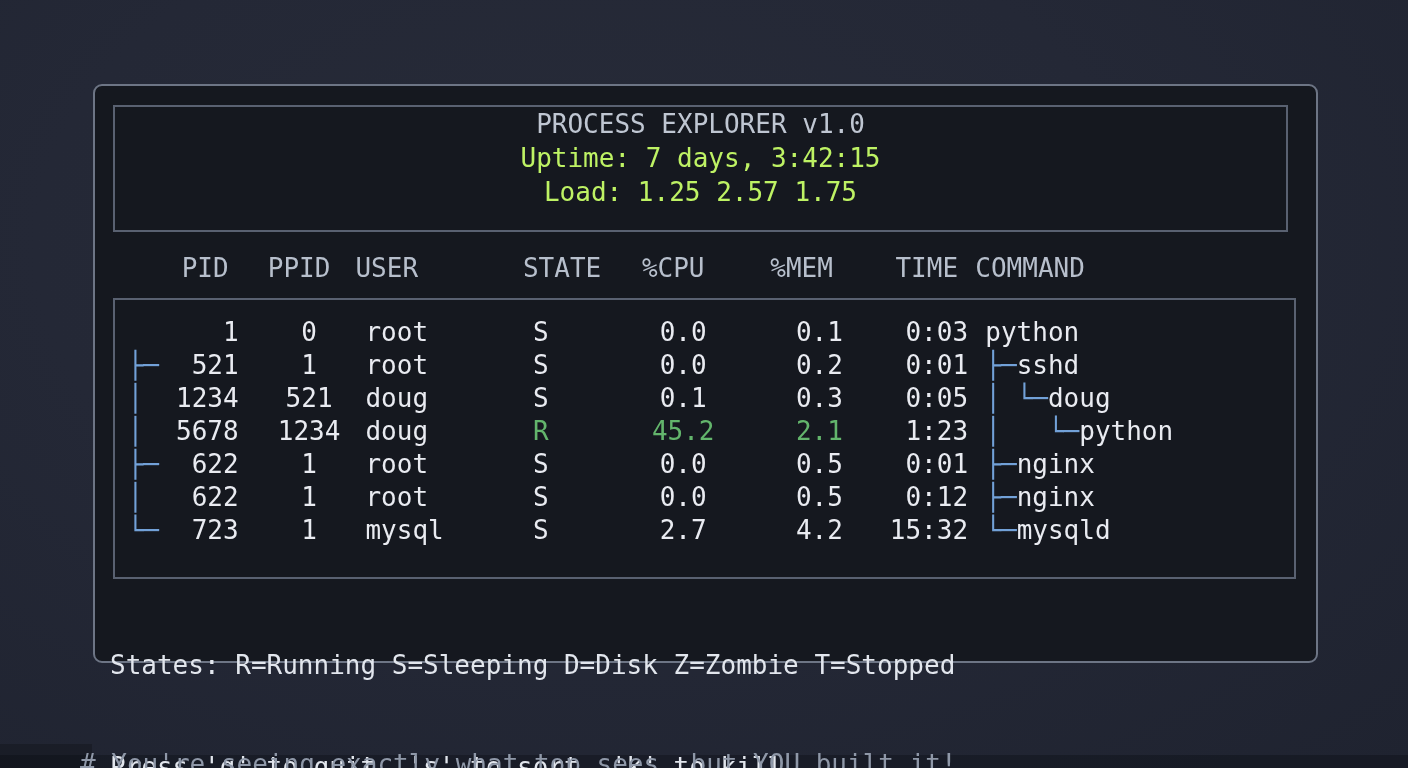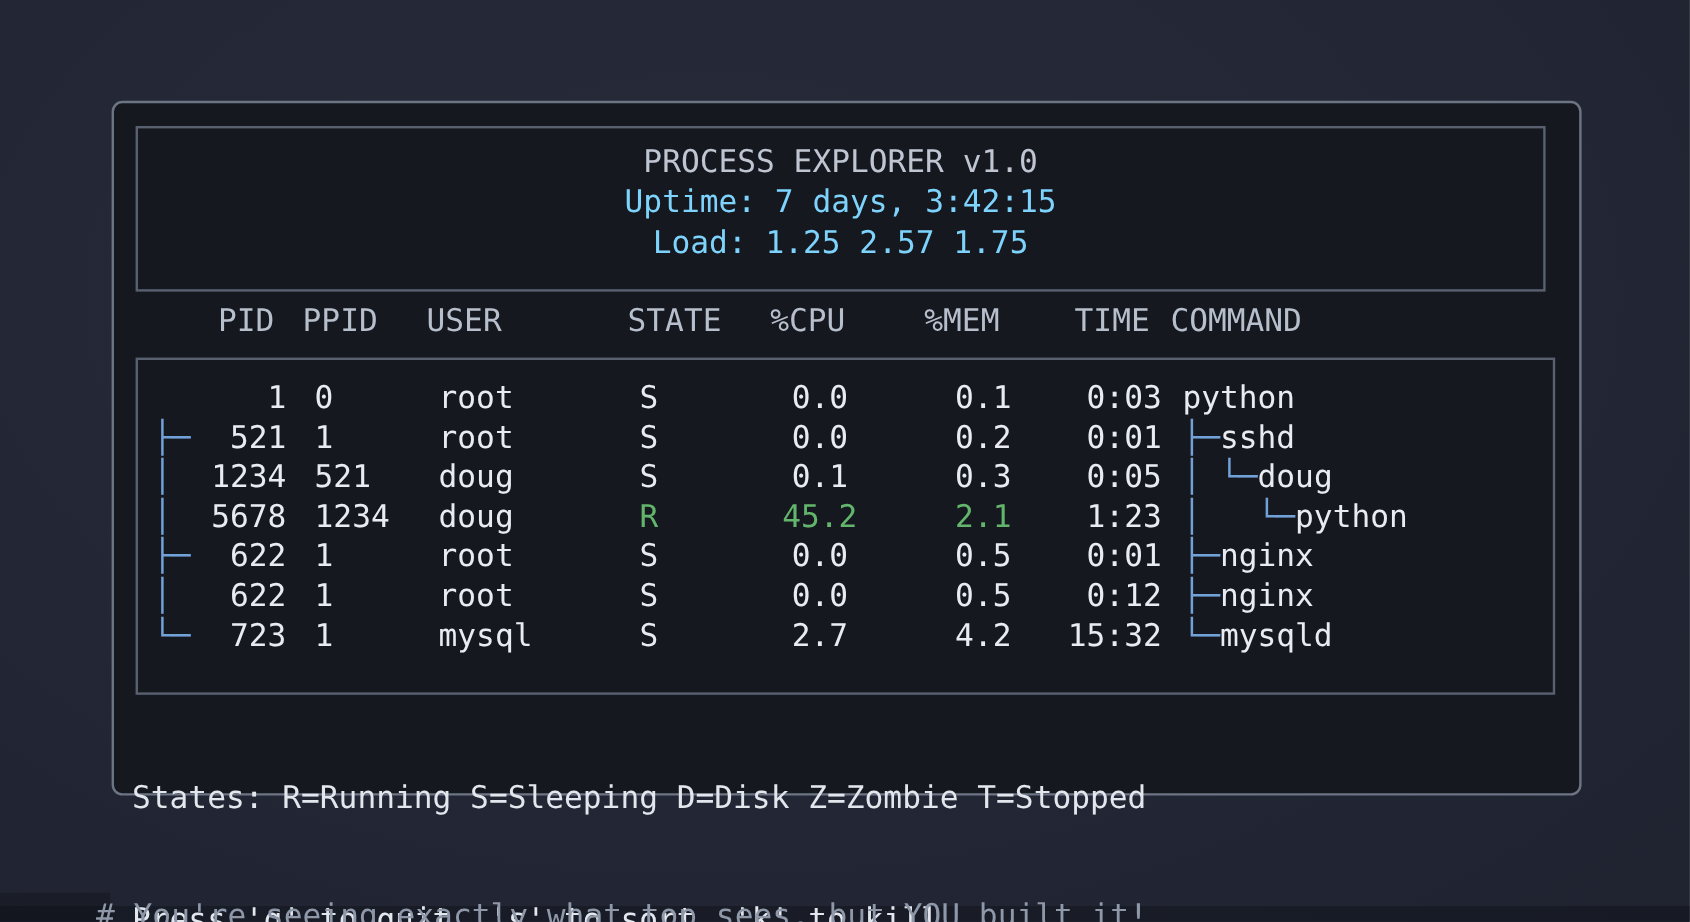--- a/index.html
+++ b/index.html
@@ -27,32 +27,32 @@
     border-radius: 9px;
     font-size: 26px;
   }
 
   
   .hdr-box {
     position: absolute; left: 18px; top: 19px;
     width: 1171px; height: 123px;
     border: 2px solid #596171;
     text-align: center;
-    padding-top: 11px;
+    padding-top: 0;
     line-height: 34px;
   }
   .hdr-title { color: #bfc6d2; }
-  .hdr-line  { color: #7dd3fc; }
+  .hdr-line  { color: #bef264; }
 
   
   .grid-line { position: relative; height: 33px; line-height: 33px; white-space: pre; }
   .c { position: absolute; top: 0; white-space: pre; }
   .c-tree  { left: 0.8ch;  color: #72a1d8; }
   .c-pid   { left: 1.9ch;  width: 6ch; text-align: right; }
-  .c-ppid  { left: 9.4ch;  width: 6ch; text-align: left; }
+  .c-ppid  { left: 9.4ch;  width: 6ch; text-align: center; }
   .c-user  { left: 16ch; text-align: right; }
   .c-state { left: 26.7ch; }
   .c-cpu   { left: 33.3ch; width: 6ch; text-align: center; }
   .c-mem   { left: 40.5ch; width: 6ch; text-align: right; }
   .c-time  { left: 47.5ch; width: 7ch; text-align: right; }
   .c-cmd   { left: 55.6ch; }
   .cmd-tree { color: #72a1d8; }
 
   
   .col-headers {

